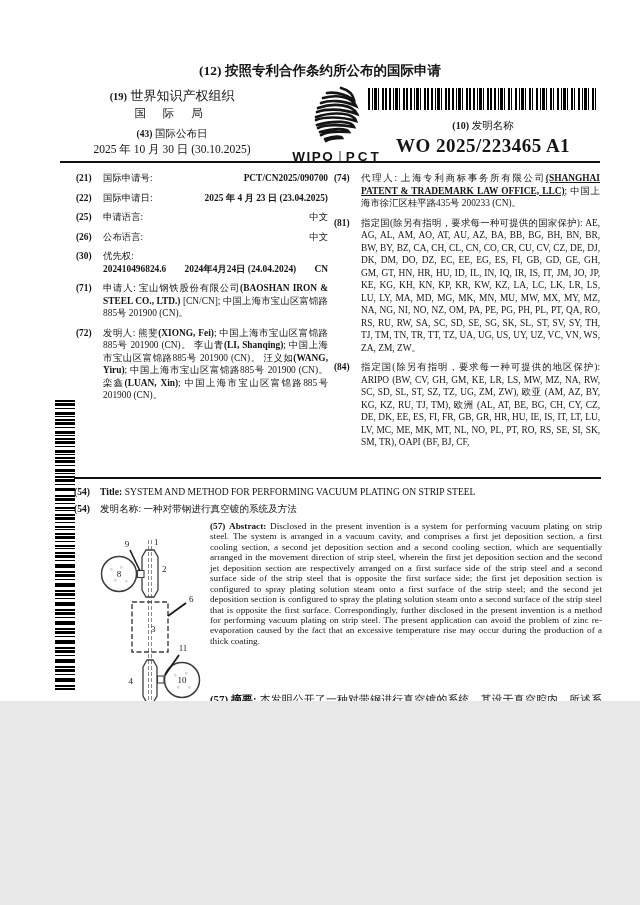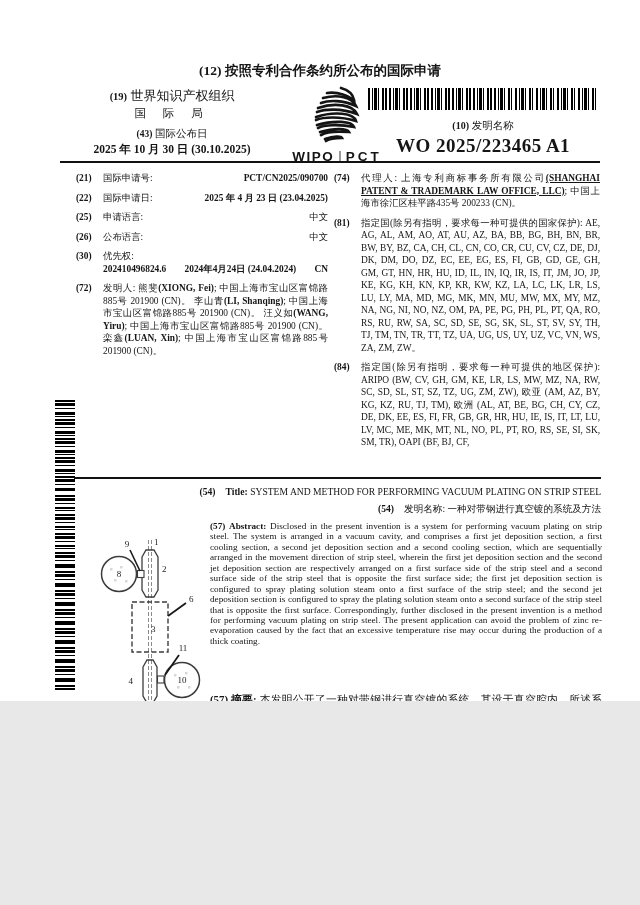--- a/index.html
+++ b/index.html
@@ -10,21 +10,21 @@
   }
   b,.b{font-weight:bold;}
   
   .doc-type{position:absolute;top:62px;left:0;width:640px;text-align:center;
     font-size:13.5px;font-weight:bold;}
   .hdr-left{position:absolute;top:88px;left:72px;width:200px;text-align:center;line-height:1.25;}
   .org{font-size:13px;}
   .org .fnum-s{font-size:10.5px;}
   .bureau{font-size:11.5px;letter-spacing:7px;margin-top:2px;}
   .pdl{font-size:10.5px;margin-top:6px;}
-  .pdv{font-size:11.5px;font-weight:bold;margin-top:1px;white-space:nowrap;}
+  .pdv{font-size:11.5px;font-weight:normal;margin-top:1px;white-space:nowrap;}
   .logo{position:absolute;top:84px;left:281px;width:112px;text-align:center;}
   .logotext{display:flex;align-items:center;justify-content:center;gap:5px;margin-top:1px;
     font-family:"Liberation Sans","DejaVu Sans",sans-serif;font-weight:bold;font-size:13.5px;letter-spacing:1.5px;}
   .lsep{display:inline-block;width:1.5px;height:12px;background:#9a9a9a;}
   .hdr-right{position:absolute;top:88px;left:368px;width:230px;text-align:center;}
   .barcode-top{height:22px;width:228px;
     background:repeating-linear-gradient(90deg,#000 0 2px,#fff 2px 4px,#000 4px 5px,#fff 5px 6px,#000 6px 9px,#fff 9px 10px,#000 10px 11px,#fff 11px 14px,#000 14px 16px,#fff 16px 17px,#000 17px 18.5px,#fff 18.5px 21px);}
   .pnl{font-size:10.5px;margin-top:9px;}
   .pnl .fnum-s{font-size:10px;font-weight:bold;}
   .pnv{font-size:19px;font-weight:bold;margin-top:2px;letter-spacing:.5px;}
@@ -42,21 +42,21 @@
   .col-r{top:172px;left:334px;width:266px;}
   .field{display:flex;margin-bottom:7px;}
   .fnum{flex:0 0 27px;font-weight:bold;}
   .fbody{flex:1;text-align:justify;}
   .row{display:flex;justify-content:space-between;}
   .ipc-val{font-weight:bold;font-style:italic;}
   .val-b{font-weight:bold;white-space:nowrap;}
   .prio-row{display:flex;justify-content:space-between;font-weight:bold;}
   
   .title-block{position:absolute;left:74px;top:486px;width:527px;font-size:9.6px;line-height:1.25;}
-  .title-line{display:flex;margin-bottom:5px;justify-content:flex-end;}
+  .title-line{display:flex;margin-bottom:5px;}
   .title-line .fnum{flex:0 0 26px;}
   .abs-en{position:absolute;left:210px;top:521px;width:392px;font-size:9.2px;line-height:1.135;text-align:justify;}
   .abs-zh{position:absolute;left:210px;top:694px;width:392px;font-size:10.8px;line-height:1.085;text-align:justify;}
   
   .figure{position:absolute;left:70px;top:536px;width:160px;height:292px;}
   .figure text{font-family:"Liberation Serif","DejaVu Serif",serif;font-size:9px;fill:#222;}
   .figure .cap{font-size:10px;}
   
   .footer-note{position:absolute;top:865px;left:0;width:595px;text-align:right;font-size:9.5px;color:#333;}
 </style>
@@ -138,20 +138,24 @@
       <span class="fbody">
         <span>优先权:</span>
         <span class="prio-row">
           <span>202410496824.6</span>
           <span>2024年4月24日 (24.04.2024)</span>
           <span>CN</span>
         </span>
       </span>
     </div>
     <div class="field">
+      <span class="fnum">(71)</span>
+      <span class="fbody"><span>申请人: 宝山钢铁股份有限公司</span><span style="font-weight: bold;">(BAOSHAN IRON &amp; STEEL CO., LTD.)</span><span> [CN/CN]; 中国上海市宝山区富锦路885号 201900 (CN)。</span></span>
+    </div>
+    <div class="field">
       <span class="fnum">(72)</span>
       <span class="fbody"><span>发明人: 熊斐</span><span style="font-weight: bold;">(XIONG, Fei)</span><span>; 中国上海市宝山区富锦路885号 201900 (CN)。 李山青</span><span style="font-weight: bold;">(LI, Shanqing)</span><span>; 中国上海市宝山区富锦路885号 201900 (CN)。 汪义如</span><span style="font-weight: bold;">(WANG, Yiru)</span><span>; 中国上海市宝山区富锦路885号 201900 (CN)。 栾鑫</span><span style="font-weight: bold;">(LUAN, Xin)</span><span>; 中国上海市宝山区富锦路885号 201900 (CN)。</span></span>
     </div>
   </div>
 
   <div class="col col-r">
     <div class="field">
       <span class="fnum">(74)</span>
       <span class="fbody"><span>代理人: 上海专利商标事务所有限公司</span><span style="font-weight: bold; text-decoration: underline;">(SHANGHAI PATENT &amp; TRADEMARK LAW OFFICE, LLC)</span><span>; 中国上海市徐汇区桂平路435号 200233 (CN)。</span></span>
     </div>

